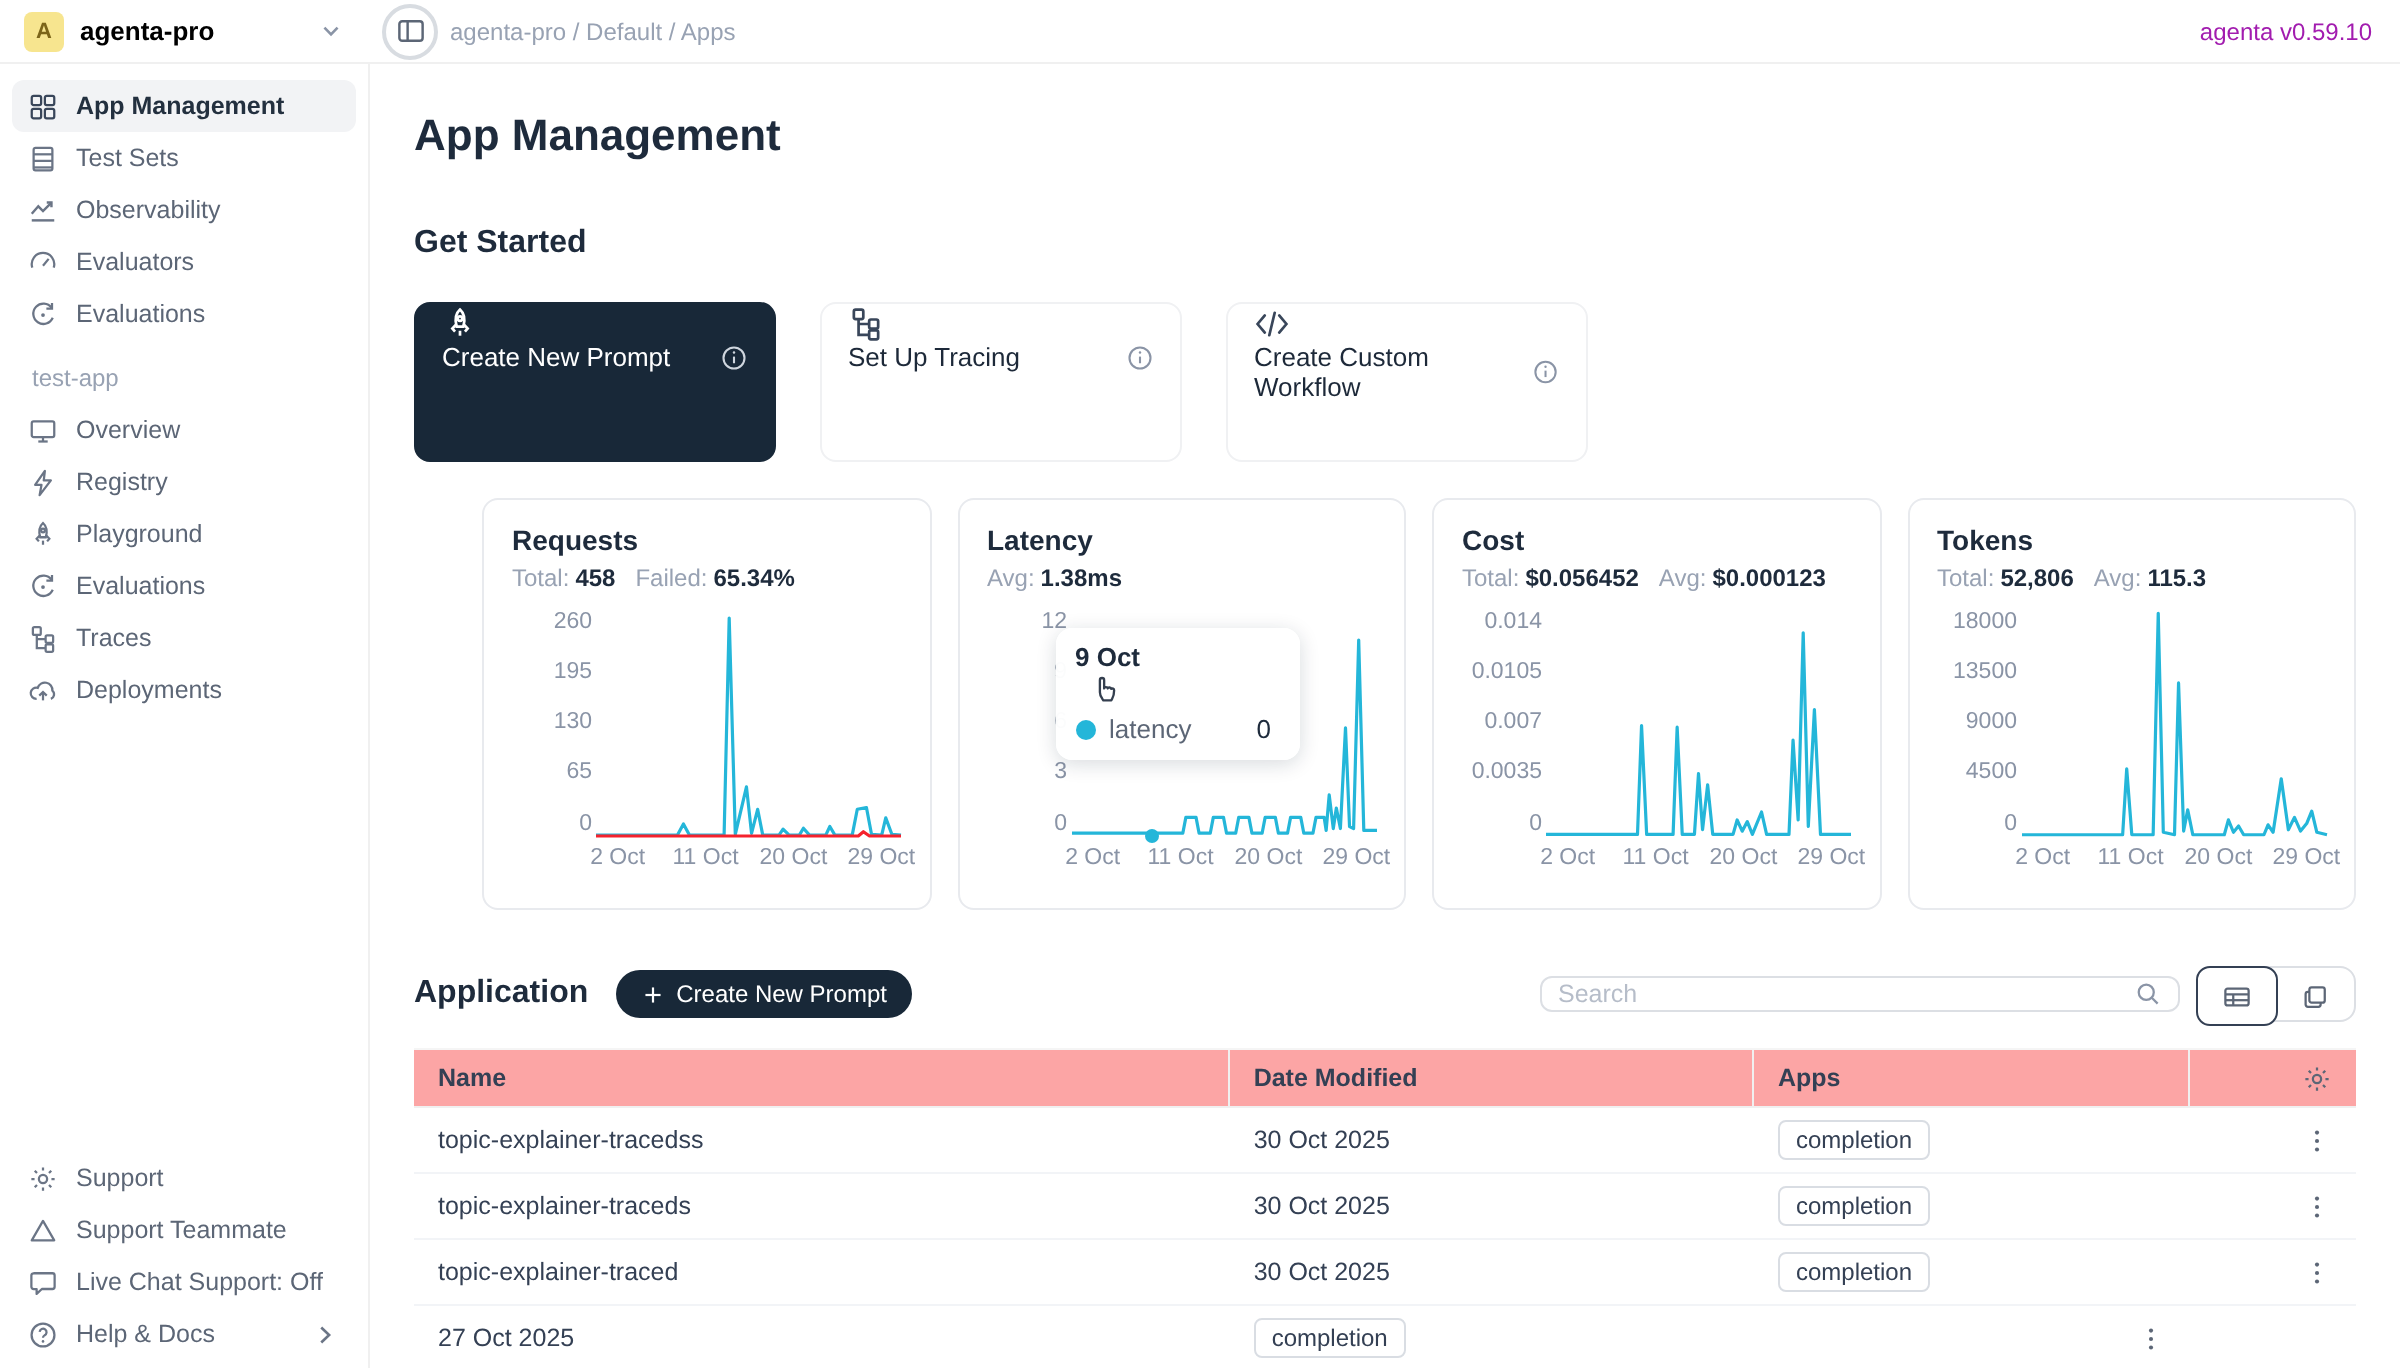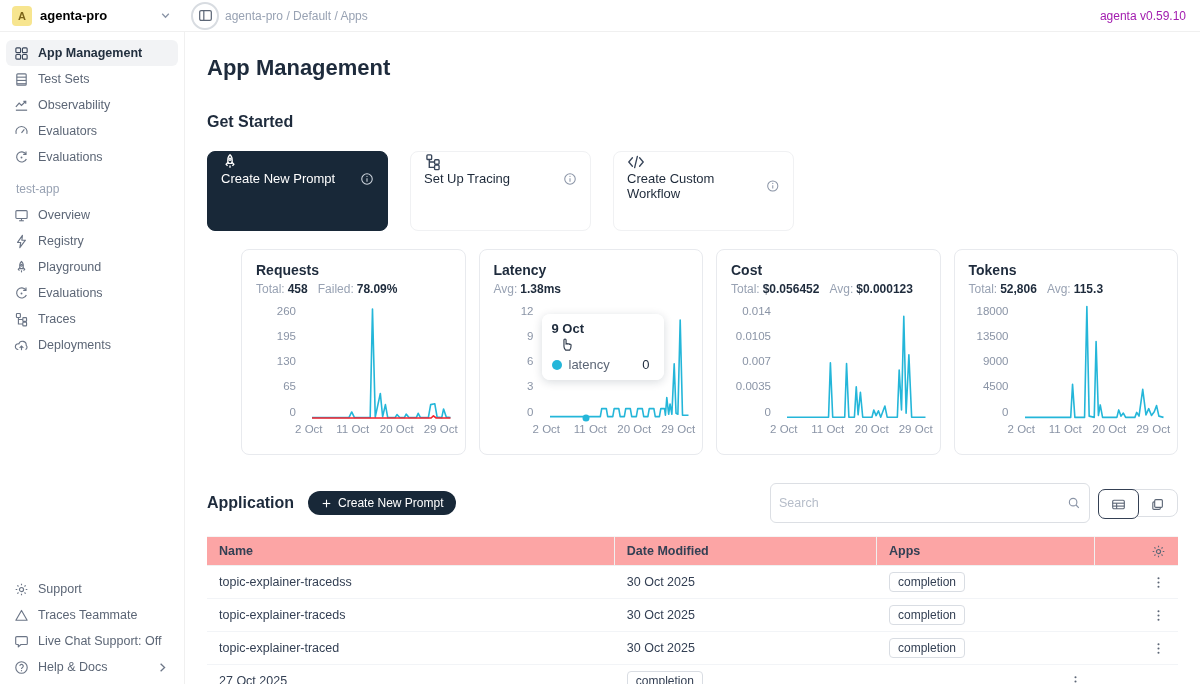--- a/index.html
+++ b/index.html
@@ -51,21 +51,21 @@
   .info-icn { width:14px; height:14px; color:#8a94a6; }
   .starter-card.dark .info-icn { color:#cfd6de; }
   .info-icn svg { width:100%; height:100%; }
 
   
   .charts-row { display:grid; grid-template-columns:repeat(4,1fr); gap:13px; margin-top:18px;padding-left:34px; }
   .chart-card { height:206px; border:1px solid #e8eaee; border-radius:8px; padding:12px 14px; position:relative; background:#fff; }
   .chart-title { font-size:14px; font-weight:700; color:#1e2b3c; }
   .chart-stats { font-size:12px; color:#98a2b3; margin-top:4px; display:flex; gap:10px; }
   .chart-stats .sv { color:#1e2b3c; font-weight:700; margin-left:3px; }
-  .chart-body { display:flex; gap:16px; margin-top:10px; }
+  .chart-body { display:flex; gap:2px; margin-top:10px; }
   .y-labels { width:40px; height:112px; display:flex; flex-direction:column; justify-content:space-between;
     text-align:right; font-size:11.5px; color:#8a94a6; line-height:1; }
   .plot-wrap { position:relative; flex:1; height:112px; }
   .plot-wrap svg { width:100%; height:100%; overflow:visible; display:block; }
   .x-labels { position:relative; height:14px; margin-left:48px; margin-top:5px; font-size:11.5px; color:#8a94a6; }
   .x-labels span { position:absolute; transform:translateX(-50%); white-space:nowrap; }
   .marker-dot { position:absolute; width:7px; height:7px; border-radius:50%; background:#24b6d9; transform:translate(-50%,50%); }
   .chart-tooltip { position:absolute; left:-8px; top:8px; width:122px; background:rgba(255,255,255,0.97);
     border-radius:8px; box-shadow:0 2px 10px rgba(15,30,50,0.16); padding:7px 10px 8px 10px; z-index:3; }
   .tt-title { font-size:13px; font-weight:600; color:#1e2b3c; }
@@ -76,21 +76,21 @@
   .tt-series { color:#5c6676; }
   .tt-value { margin-left:auto; color:#1e2b3c; padding-right:4px; }
 
   
   .app-header { display:flex; align-items:center; margin-top:28px; }
   .create-btn { margin-left:14px; height:24px; border:none; border-radius:12px; background:#182838; color:#fff;
     font-size:12px; display:flex; align-items:center; gap:6px; padding:0 13px; cursor:pointer;
     font-family:"Liberation Sans",sans-serif; }
   .create-btn .icn { width:11px; height:11px; color:#fff; }
   .app-header-right { margin-left:auto; display:flex; align-items:center; gap:8px; }
-  .search-box { width:320px; height:40px; border:1px solid #dcdfe4; border-radius:6px; display:flex; align-items:center; padding:0 8px; }
+  .search-box { width:320px; height:18px; border:1px solid #dcdfe4; border-radius:6px; display:flex; align-items:center; padding:0 8px; }
   .search-box input { border:none; outline:none; flex:1; font-size:12.5px; color:#1d2939;
     font-family:"Liberation Sans",sans-serif; background:transparent; }
   .search-box input::placeholder { color:#b6bdc9; }
   .search-icn { width:14px; height:14px; color:#8a94a6; }
   .search-icn svg { width:100%; height:100%; }
   .view-toggle { height:28px; border:1px solid #dcdfe4; border-radius:8px; display:flex; background:#fff; }
   .toggle-btn { width:39px; height:28px; display:flex; align-items:center; justify-content:center;
     color:#5c6676; background:transparent; border:none; cursor:pointer; border-radius:8px; }
   .toggle-btn.selected { border:1.5px solid #344054; border-radius:7px; margin:-1px; height:30px; width:41px; background:#fff; }
   .toggle-btn .icn { width:15px; height:15px; }
@@ -265,21 +265,21 @@
               </svg>
             </span>
             <span class="side-label">Support</span>
           </div>
           <div class="side-item">
             <span class="icn">
               <svg viewBox="0 0 16 16" fill="none" stroke="currentColor" stroke-width="1.2" stroke-linejoin="round">
                 <path d="M8 2.6 L14 13 H2 Z"></path>
               </svg>
             </span>
-            <span class="side-label">Traces Teammate</span>
+            <span class="side-label">Support Teammate</span>
           </div>
           <div class="side-item">
             <span class="icn">
               <svg viewBox="0 0 16 16" fill="none" stroke="currentColor" stroke-width="1.2" stroke-linejoin="round">
                 <path d="M3 2.8 h10 a1.2 1.2 0 0 1 1.2 1.2 v6 a1.2 1.2 0 0 1 -1.2 1.2 H7.4 L4.6 13.8 v-2.6 H3 A1.2 1.2 0 0 1 1.8 10 V4 A1.2 1.2 0 0 1 3 2.8 Z"></path>
               </svg>
             </span>
             <span class="side-label">Live Chat Support: Off</span>
           </div>
           <div class="side-item">
@@ -353,21 +353,21 @@
                 </svg></span>
             </div>
           </div>
         </div>
 
       <div class="charts-row">
           <div class="chart-card">
             <div class="chart-title">Requests</div>
             <div class="chart-stats">
               <span class="stat"><span class="sl">Total:</span><span class="sv">458</span></span>
-              <span class="stat"><span class="sl">Failed:</span><span class="sv">78.09%</span></span>
+              <span class="stat"><span class="sl">Failed:</span><span class="sv">65.34%</span></span>
             </div>
             <div class="chart-body">
               <div class="y-labels">
                 <div>260</div>
                 <div>195</div>
                 <div>130</div>
                 <div>65</div>
                 <div>0</div>
               </div>
               <div class="plot-wrap">

